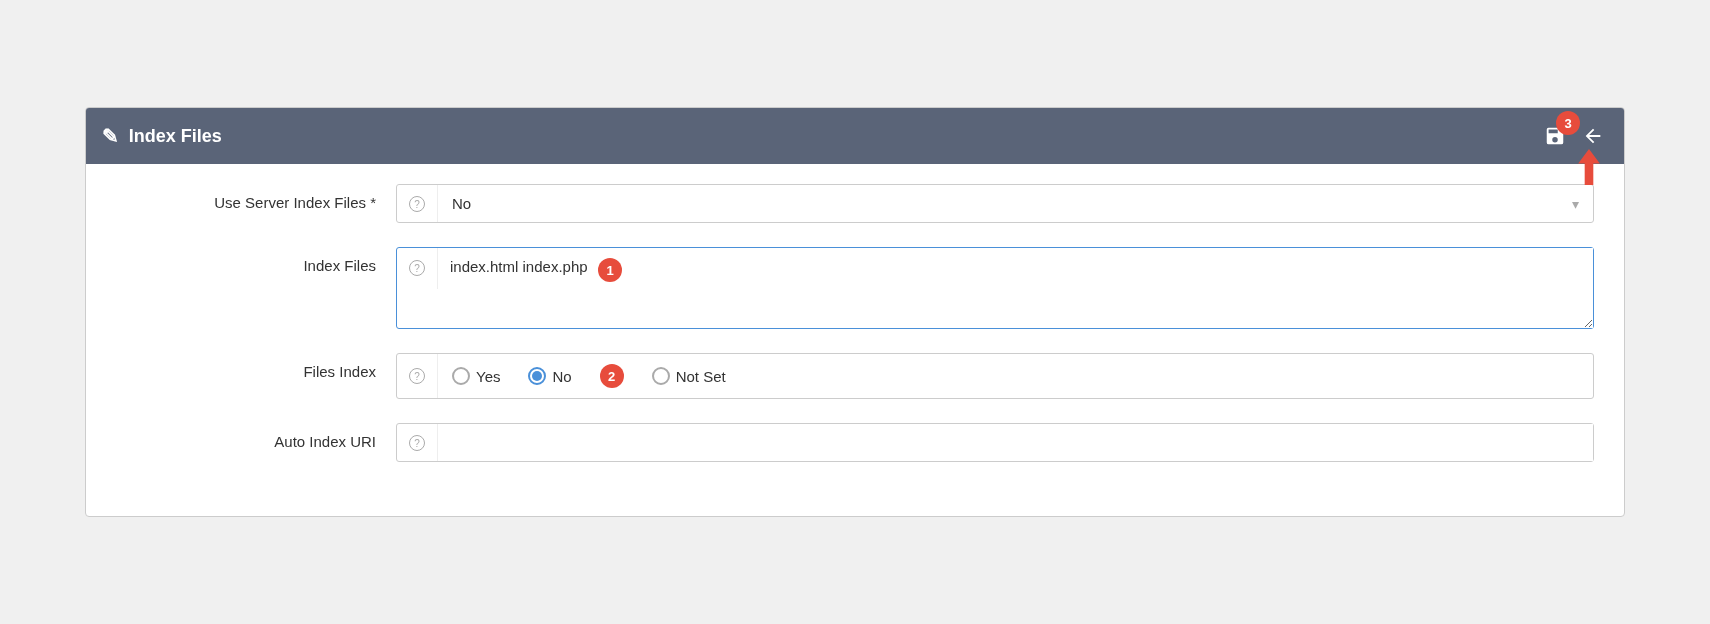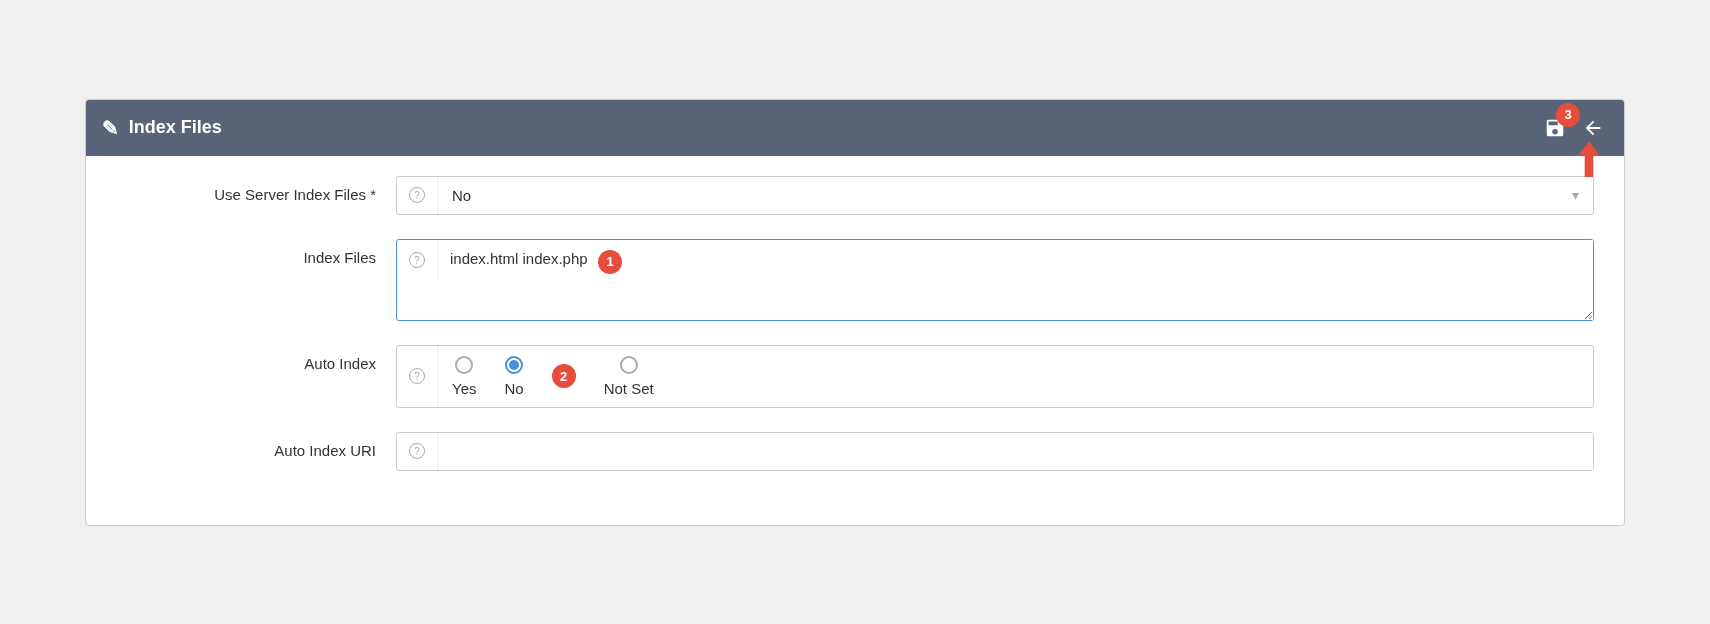--- a/index.html
+++ b/index.html
@@ -160,21 +160,20 @@
       flex: 1;
       position: relative;
     }
     .radio-option {
       display: flex;
       align-items: center;
       gap: 6px;
       font-size: 15px;
       color: #333;
       cursor: pointer;
-      flex-direction: column;
     }
     .radio-circle {
       width: 18px;
       height: 18px;
       border-radius: 50%;
       border: 2px solid #aaa;
       display: flex;
       align-items: center;
       justify-content: center;
       background: #fff;
@@ -269,21 +268,21 @@
           </svg>
         </div>
         <div style="flex:1; position:relative; display:flex; align-items:flex-end;">
           <textarea class="textarea-field" style="">index.html index.php</textarea>
           <span class="badge-inline" style="position:absolute; left:160px; top:10px;">1</span>
         </div>
       </div>
     </div>
 
     <div class="form-row">
-      <div class="form-label">Auto Index</div>
+      <div class="form-label">Files Index</div>
       <div class="form-field" style="max-width:calc(100% - 280px);">
         <div class="help-icon">
           <svg width="16" height="16" viewBox="0 0 16 16" fill="#aaa">
             <circle cx="8" cy="8" r="7.5" stroke="#aaa" stroke-width="1" fill="none"></circle>
             <text x="8" y="12" text-anchor="middle" font-size="10" fill="#aaa" font-family="Arial">?</text>
           </svg>
         </div>
         <div class="radio-group">
           <label class="radio-option">
             <div class="radio-circle"></div>

